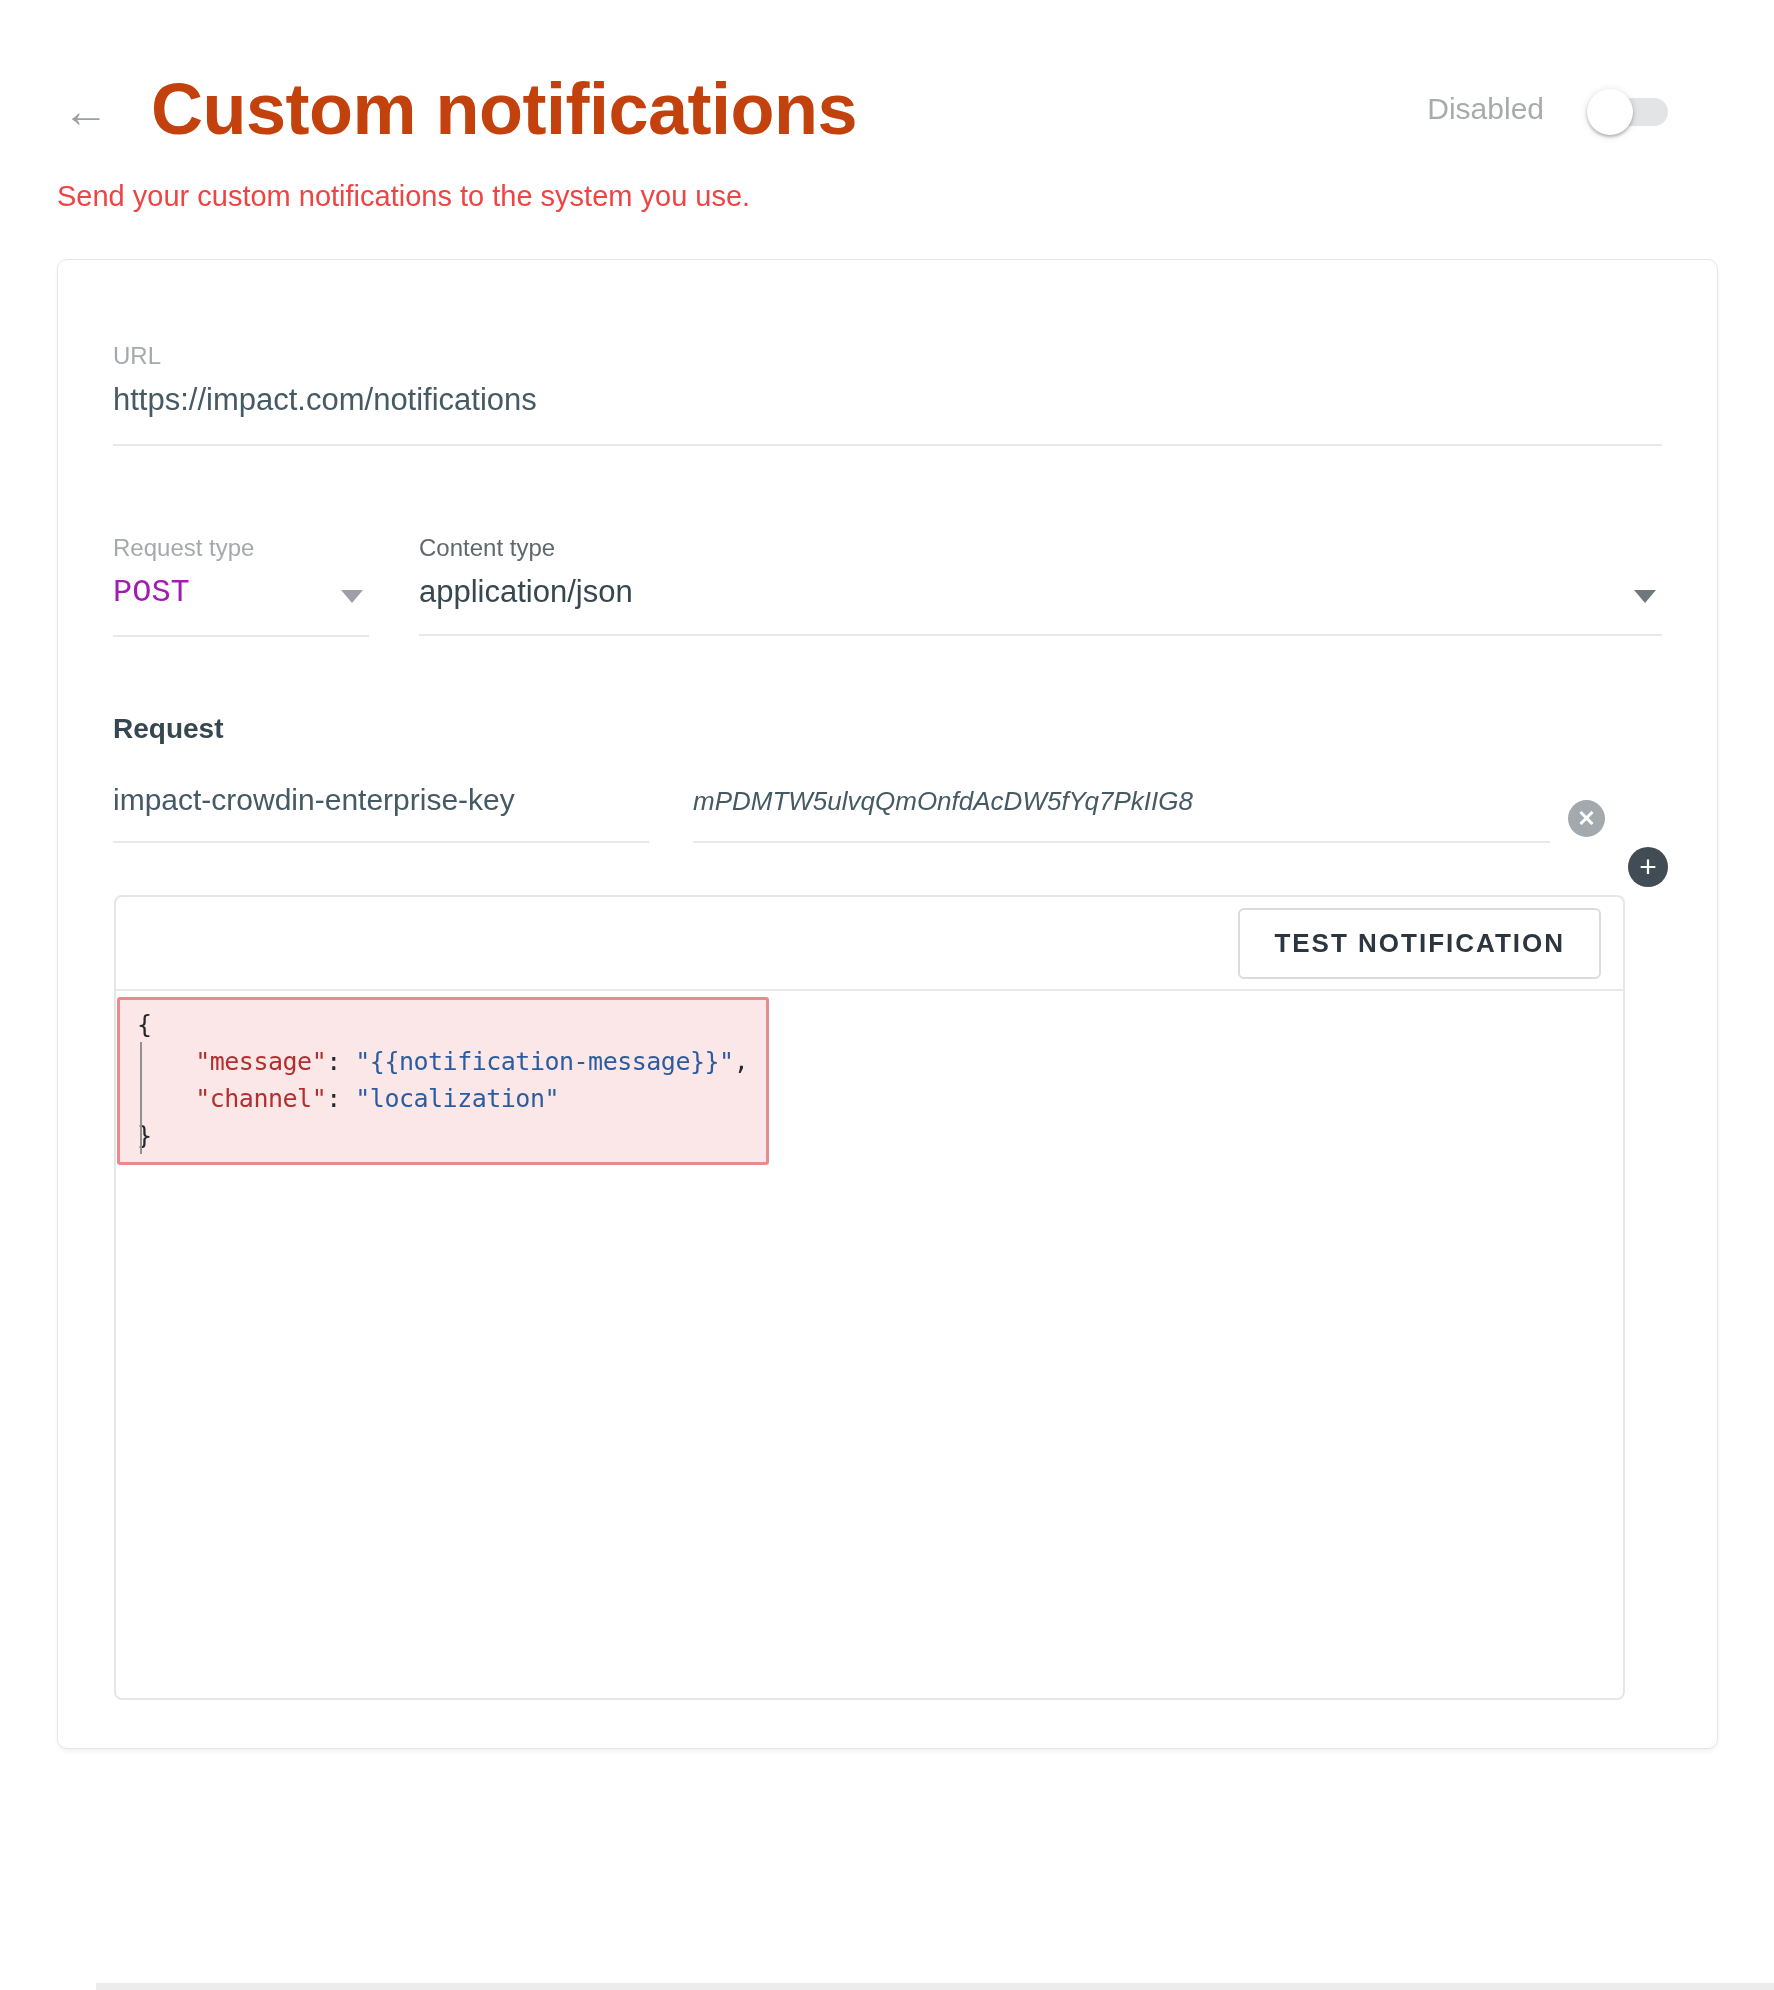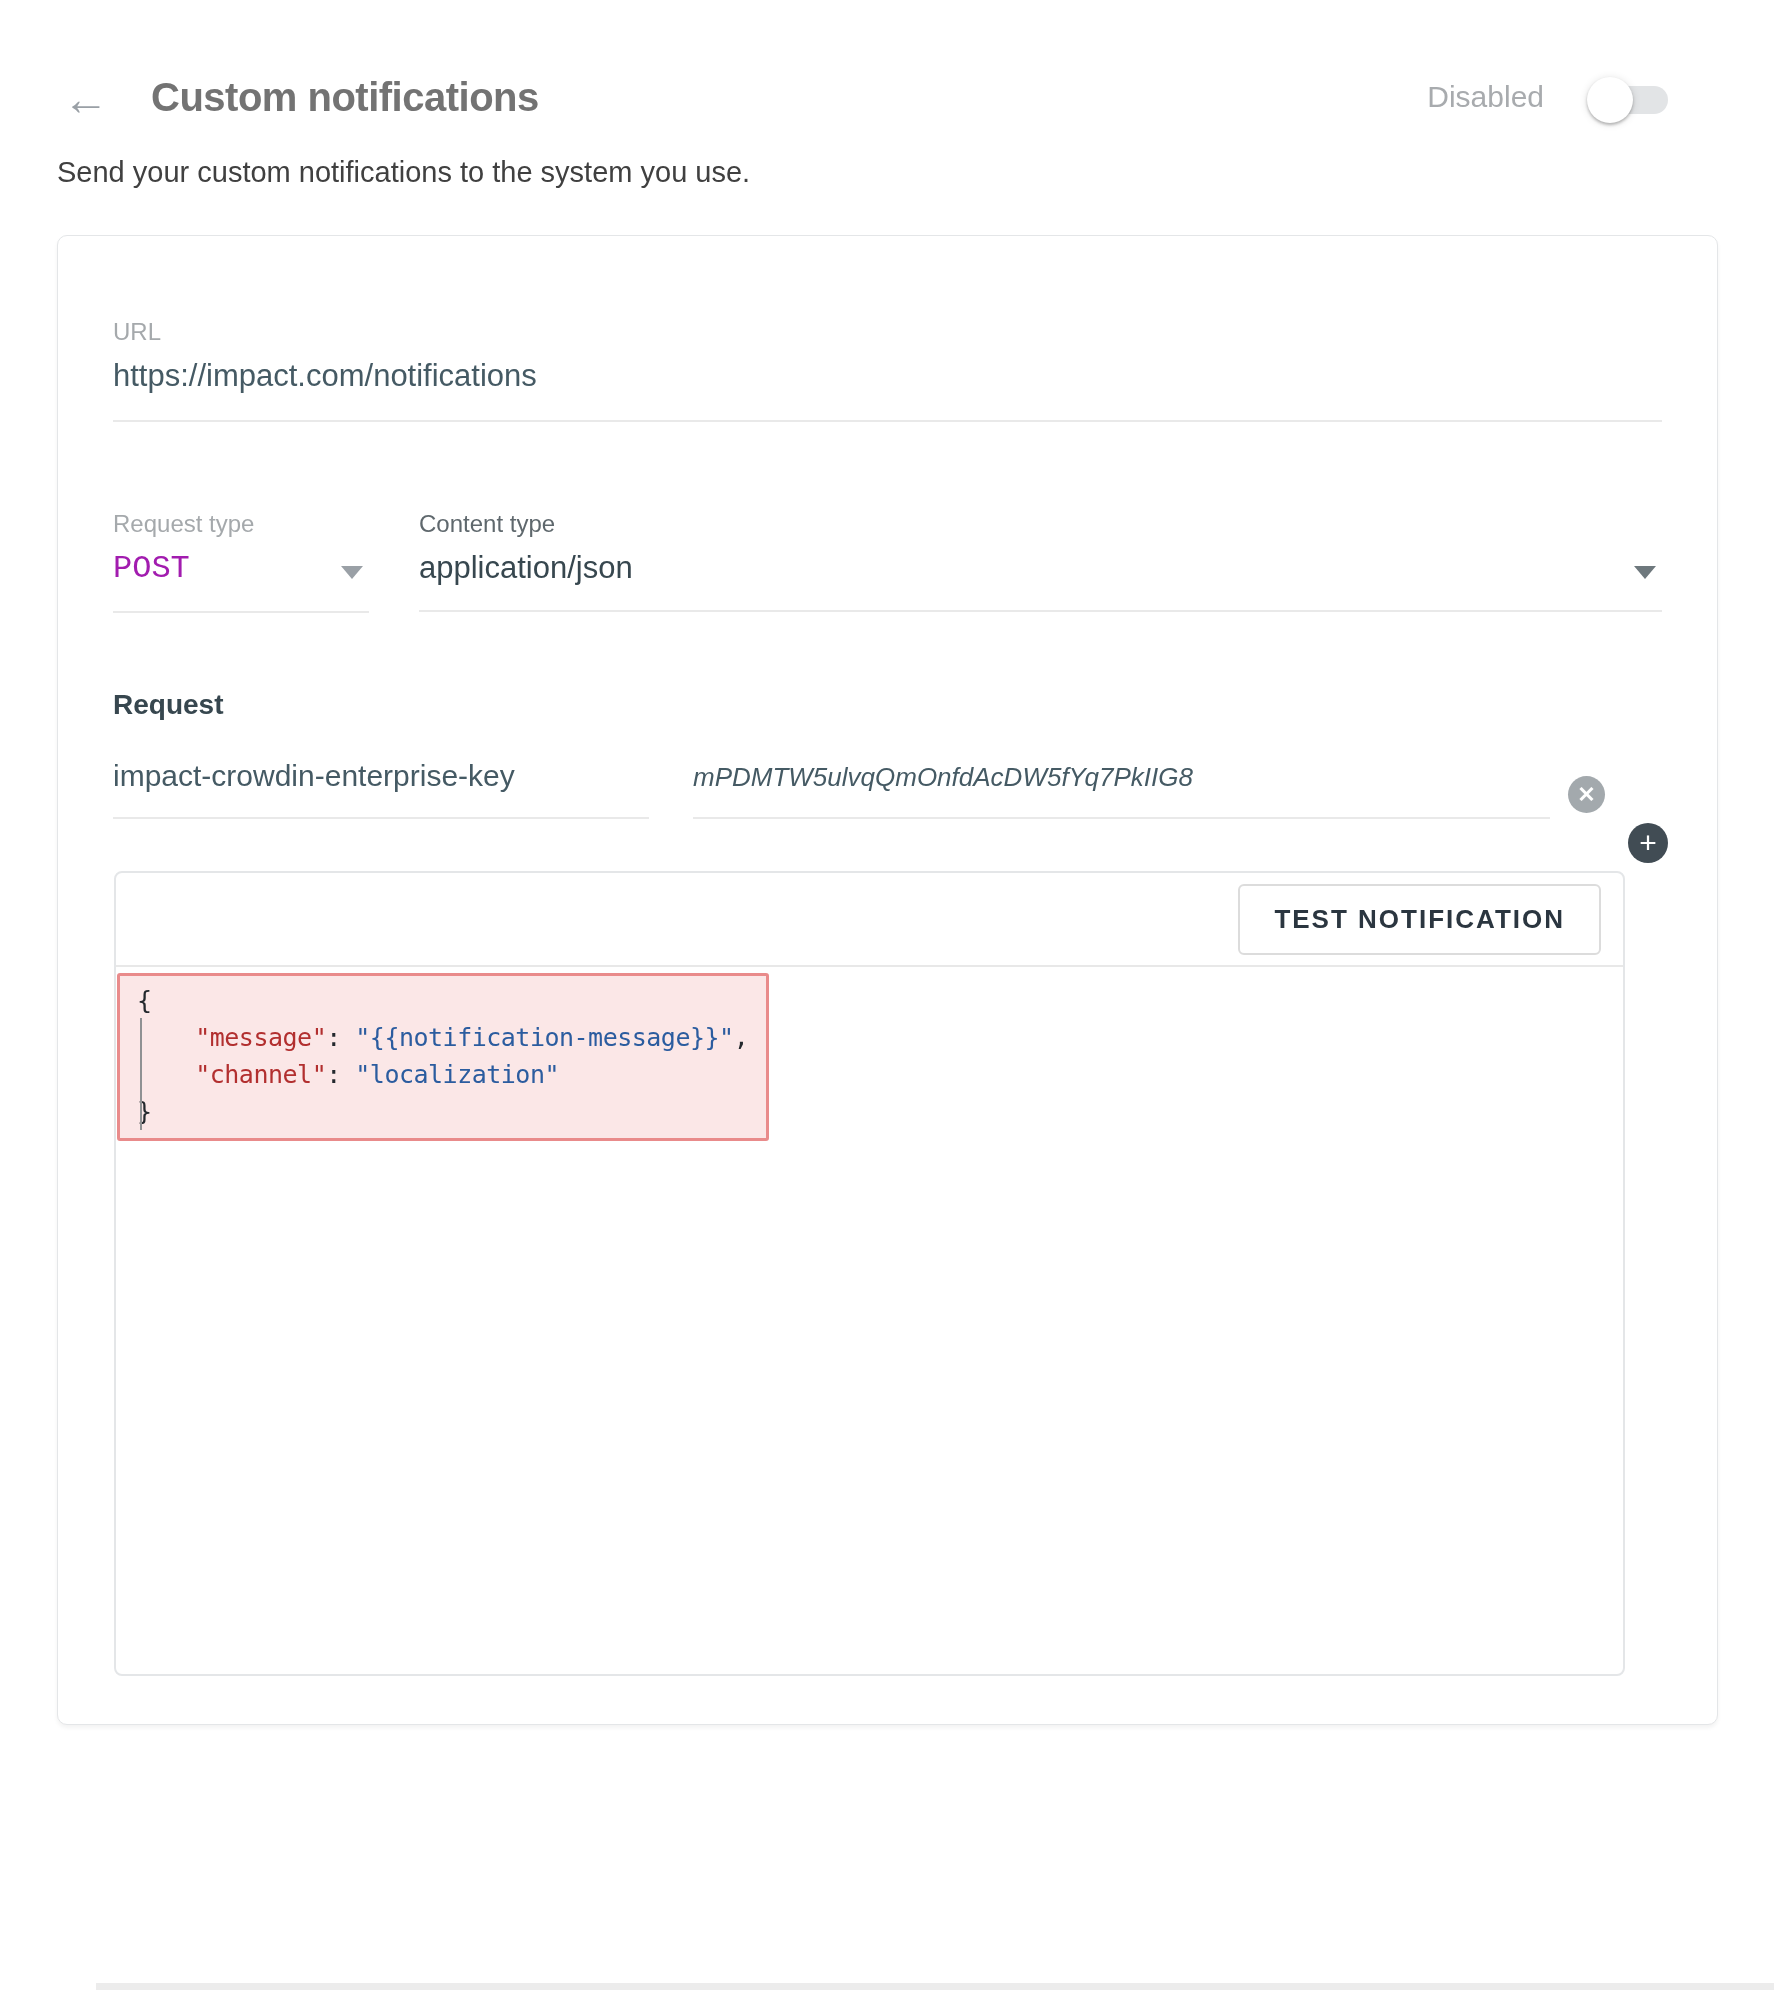--- a/index.html
+++ b/index.html
@@ -12,38 +12,38 @@
   }
   .page { padding: 68px 56px 0 57px; }
 
   
   .header-row { display: flex; align-items: center; }
   .back-btn {
     font-size: 46px; color: #9aa0a6; line-height: 1;
     cursor: pointer; padding: 4px 6px; margin-top: 4px;
   }
   .page-title {
-    font-size: 40px; font-weight: 700; color: #737373;
+    font-size: 72px; font-weight: 700; color: #c2410c;
     margin-left: 36px; letter-spacing: -0.5px;
   }
   .spacer { flex: 1; }
   .toggle-group { display: flex; align-items: flex-end; margin-right: 50px; }
   .toggle-label { font-size: 30px; color: #a8abae; margin-right: 46px; }
   .toggle {
     position: relative; width: 78px; height: 28px;
     background: #e2e4e6; border-radius: 14px; cursor: pointer;
   }
   .toggle .knob {
     position: absolute; left: -3px; top: -9px;
     width: 46px; height: 46px; border-radius: 50%;
     background: #ffffff;
     box-shadow: 0 2px 3px rgba(0,0,0,0.25), 0 1px 8px rgba(0,0,0,0.12);
   }
 
-  .subtitle { font-size: 29px; color: #404040; margin-top: 30px; }
+  .subtitle { font-size: 29px; color: #ef4444; margin-top: 30px; }
 
   
   .card {
     margin-top: 46px;
     border: 1px solid #e4e6e8;
     border-radius: 10px;
     box-shadow: 0 3px 4px rgba(0,0,0,0.05);
     padding: 82px 55px 48px 55px;
     background: #ffffff;
   }

